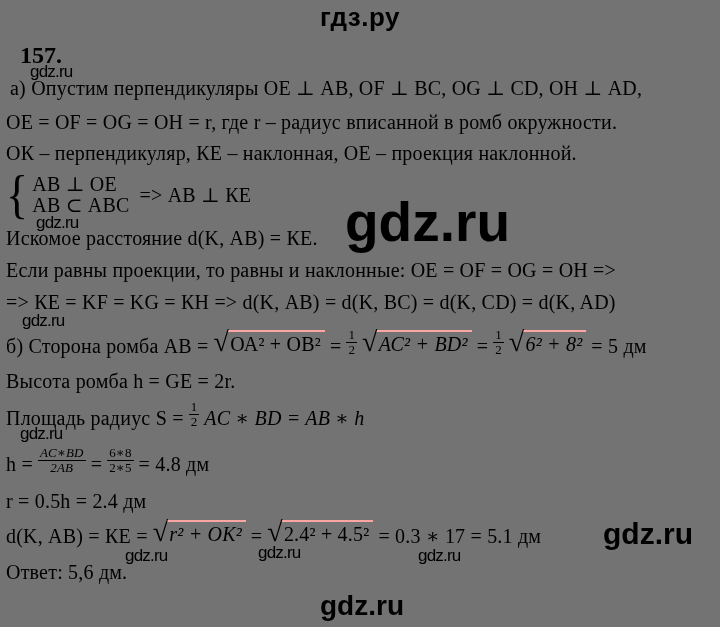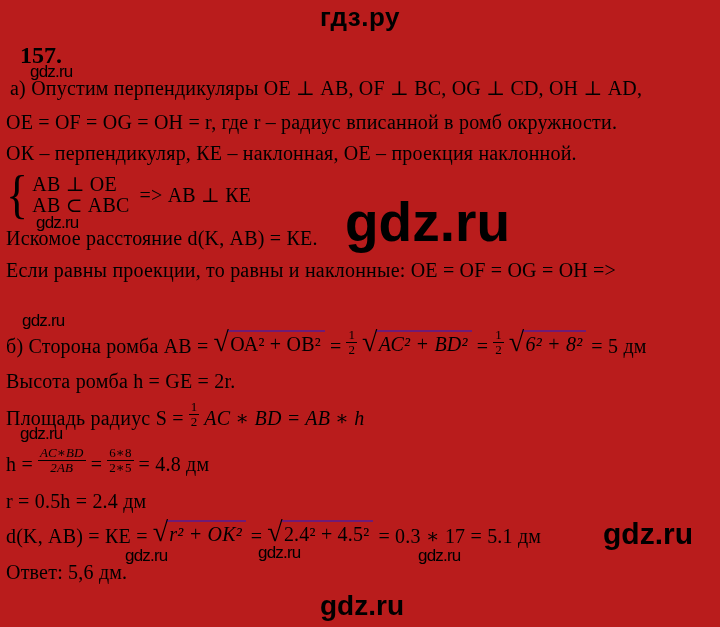--- a/index.html
+++ b/index.html
@@ -1,20 +1,20 @@
 <!DOCTYPE html>
 <html><head>
 <meta charset="utf-8">
 <style>
   html, body { margin: 0; padding: 0; background: #ffffff; }
   .page {
     position: relative;
     width: 720px;
     height: 627px;
-    background: #b91c1c;
+    background: #737373;
     color: #000000;
     font-family: "Liberation Serif", "DejaVu Serif", serif;
     font-size: 20px;
     overflow: hidden;
   }
   .site-header {
     position: absolute;
     top: 2px; left: 0; width: 100%;
     text-align: center;
     font-family: "Liberation Sans", "DejaVu Sans", sans-serif;
@@ -39,21 +39,21 @@
 
   
   .sqrt { display: inline-flex; align-items: flex-start; }
   .rad-sign {
     font-size: 28px;
     line-height: 1;
     margin-right: -2px;
     transform: translateY(-2px);
   }
   .radicand {
-    border-top: 2px solid #701a75;
+    border-top: 2px solid #fca5a5;
     padding: 1px 4px 0 3px;
   }
 
   
   .frac {
     display: inline-flex;
     flex-direction: column;
     align-items: center;
     line-height: 1.1;
     font-size: 13px;
@@ -111,20 +111,21 @@
   </div>
 
   <span class="wm wm-s" style="left:36px; top:213px;">gdz.ru</span>
 
   <div class="line" style="top:227px;">Искомое расстояние d(K, АВ) = КЕ.</div>
 
   <span class="wm wm-b" style="left:345px; top:198px; font-size:55px;">gdz.ru</span>
 
   <div class="line" style="top:259px;">Если равны проекции, то равны и наклонные: ОЕ = OF = OG = ОН =&gt;</div>
 
+  <div class="line" style="top:291px;">=&gt; КЕ = KF = KG = КН =&gt; d(K, АВ) = d(K, ВС) = d(K, CD) = d(K, AD)</div>
 
   <span class="wm wm-s" style="left:22px; top:311px;">gdz.ru</span>
 
   <div class="line formula" style="top:328px;">
     <span>б) Сторона ромба АВ =</span>
     <span class="sqrt">
       <span class="rad-sign">√</span>
       <span class="radicand">ОА² + ОВ²</span>
     </span>
     <span>=</span>

